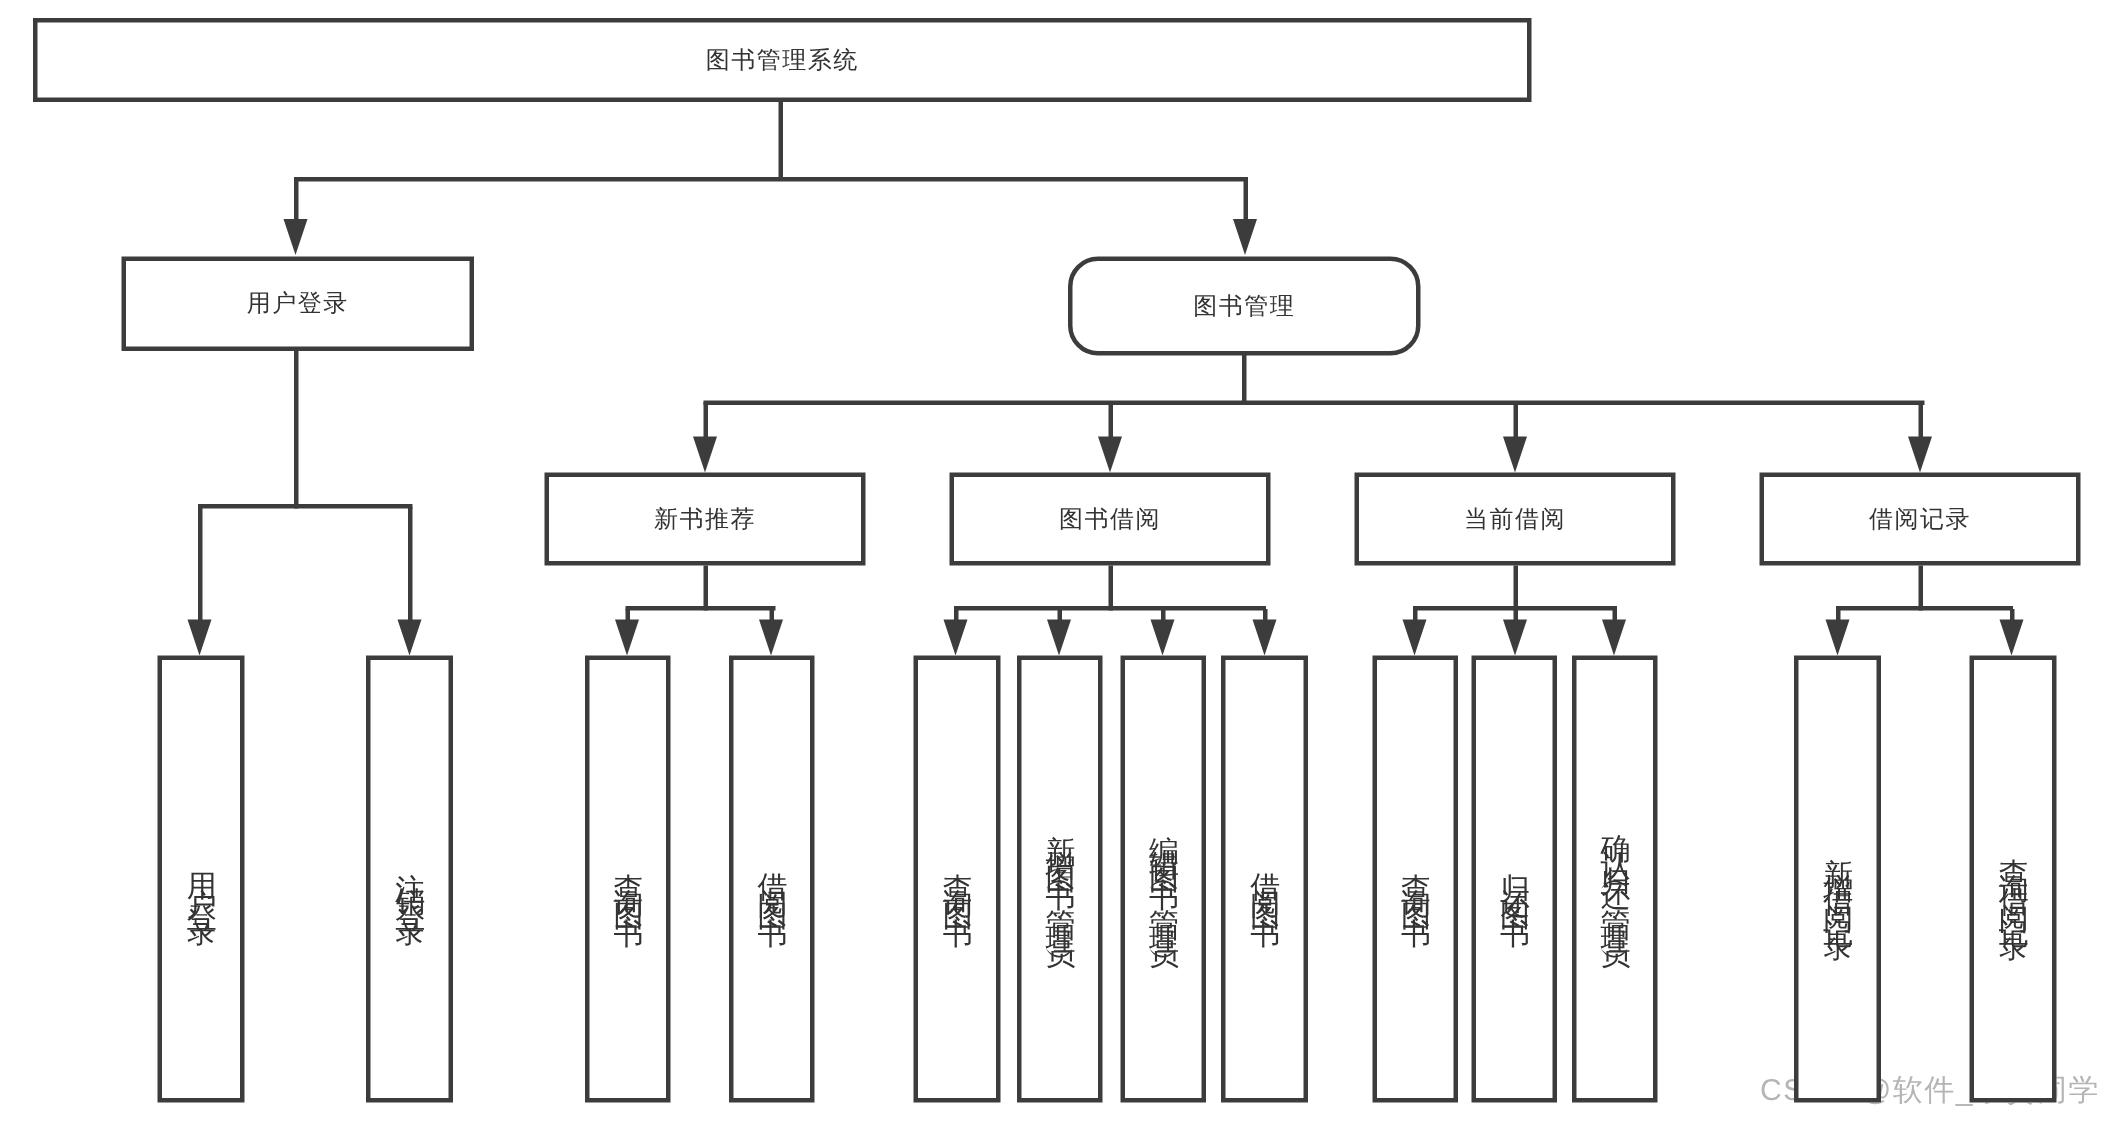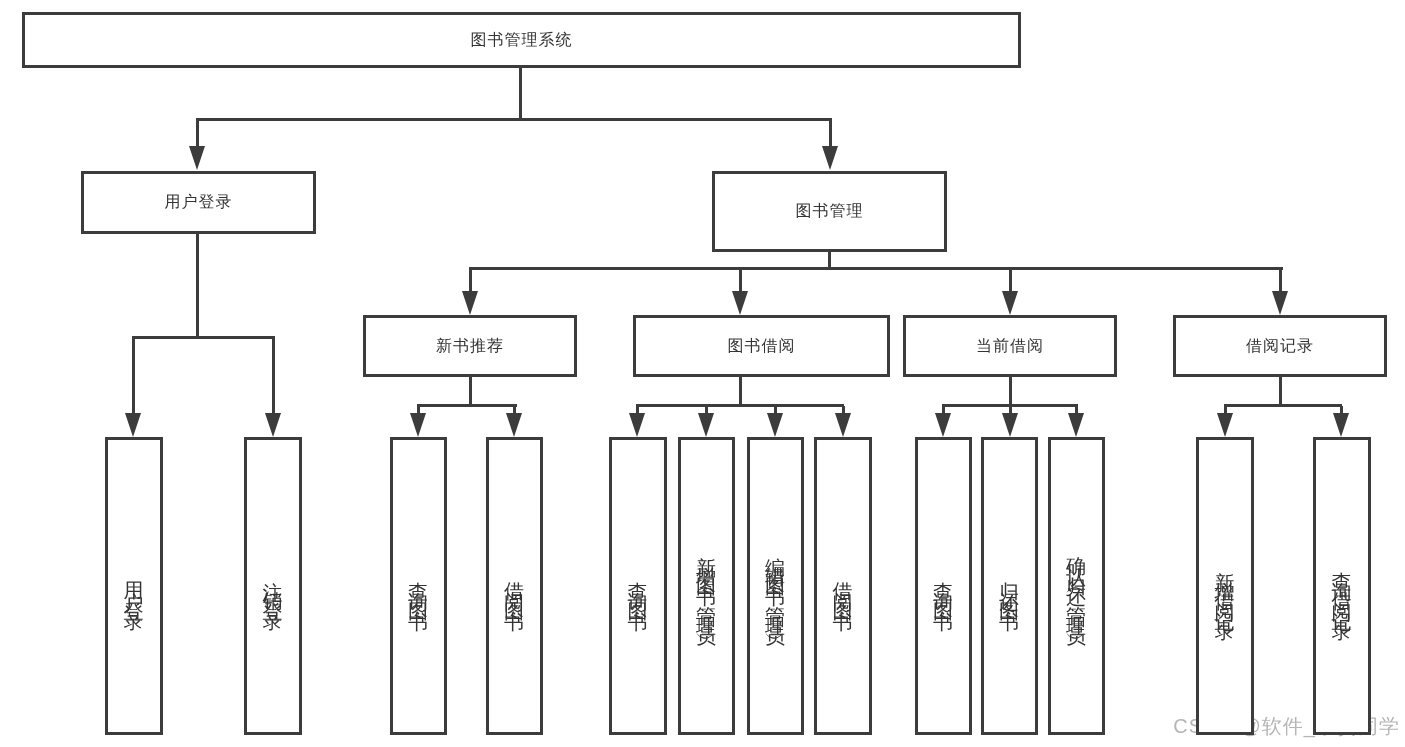--- a/index.html
+++ b/index.html
@@ -93,40 +93,40 @@
   </div>
 
   <div class="v" style="left:519px; top:67px; height:52px;"></div>
   <div class="h" style="left:196px; top:118px; width:636px;"></div>
   <div class="arrow" style="left:196px; top:118px; height:29px;"></div>
   <div class="arrow" style="left:829px; top:118px; height:29px;"></div>
 
   <div class="node" style="left:81px; top:171px; width:235px; height:63px;">
     <span>用户登录</span>
   </div>
-  <div class="node" style="left:712px; top:171px; width:235px; height:81px;">
+  <div class="node" style="left:712px; top:171px; width:235px; height:66px;border-radius:20px;">
     <span>图书管理</span>
   </div>
 
   <div class="v" style="left:196px; top:233px; height:106px;"></div>
   <div class="h" style="left:132px; top:336px; width:143px;"></div>
   <div class="arrow" style="left:132px; top:338px; height:76px;"></div>
   <div class="arrow" style="left:272px; top:338px; height:76px;"></div>
 
   <div class="v" style="left:828px; top:233px; height:36px;"></div>
   <div class="h" style="left:469px; top:267px; width:814px;"></div>
   <div class="arrow" style="left:469px; top:268px; height:24px;"></div>
   <div class="arrow" style="left:739px; top:268px; height:24px;"></div>
   <div class="arrow" style="left:1009px; top:268px; height:24px;"></div>
   <div class="arrow" style="left:1279px; top:268px; height:24px;"></div>
 
   <div class="node" style="left:363px; top:315px; width:214px; height:62px;">
     <span>新书推荐</span>
   </div>
-  <div class="node" style="left:633px; top:315px; width:257px; height:62px;">
+  <div class="node" style="left:633px; top:315px; width:214px; height:62px;">
     <span>图书借阅</span>
   </div>
   <div class="node" style="left:1173px; top:315px; width:214px; height:62px;">
     <span>借阅记录</span>
   </div>
   <div class="node" style="left:903px; top:315px; width:214px; height:62px;">
     <span>当前借阅</span>
   </div>
 
   <div class="v" style="left:469px; top:376px; height:31px;"></div>

